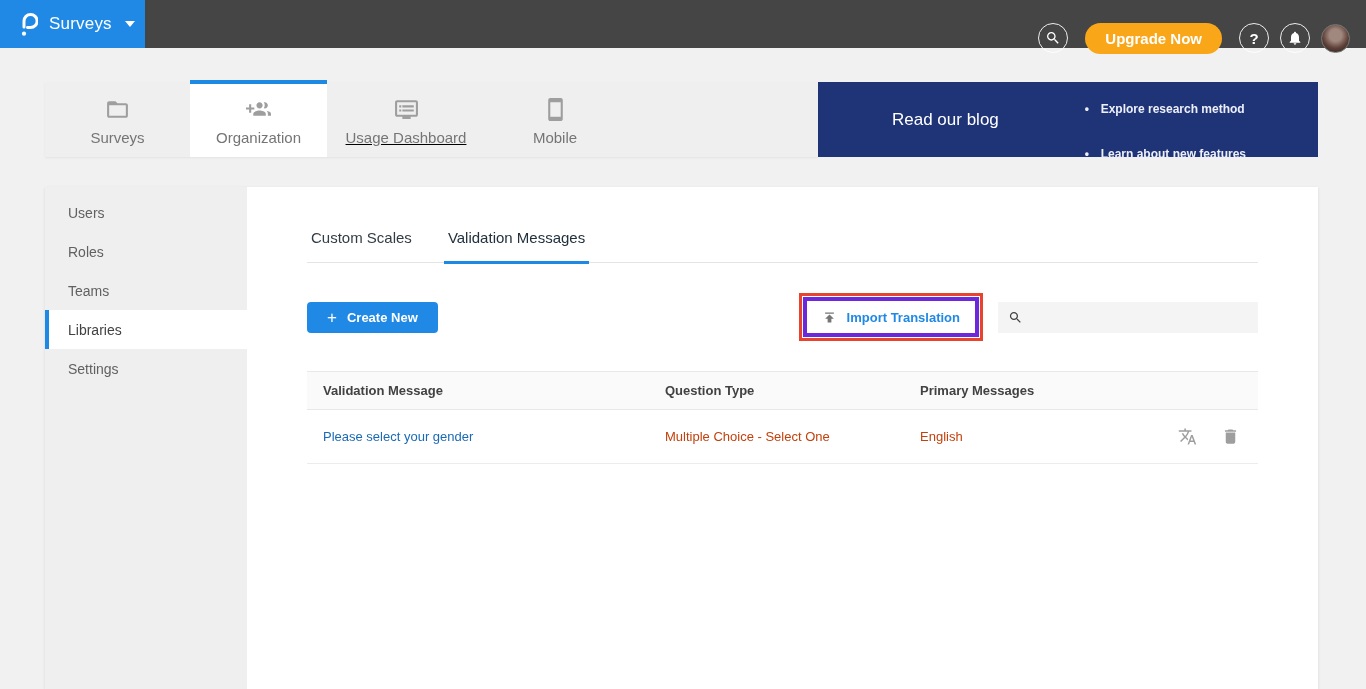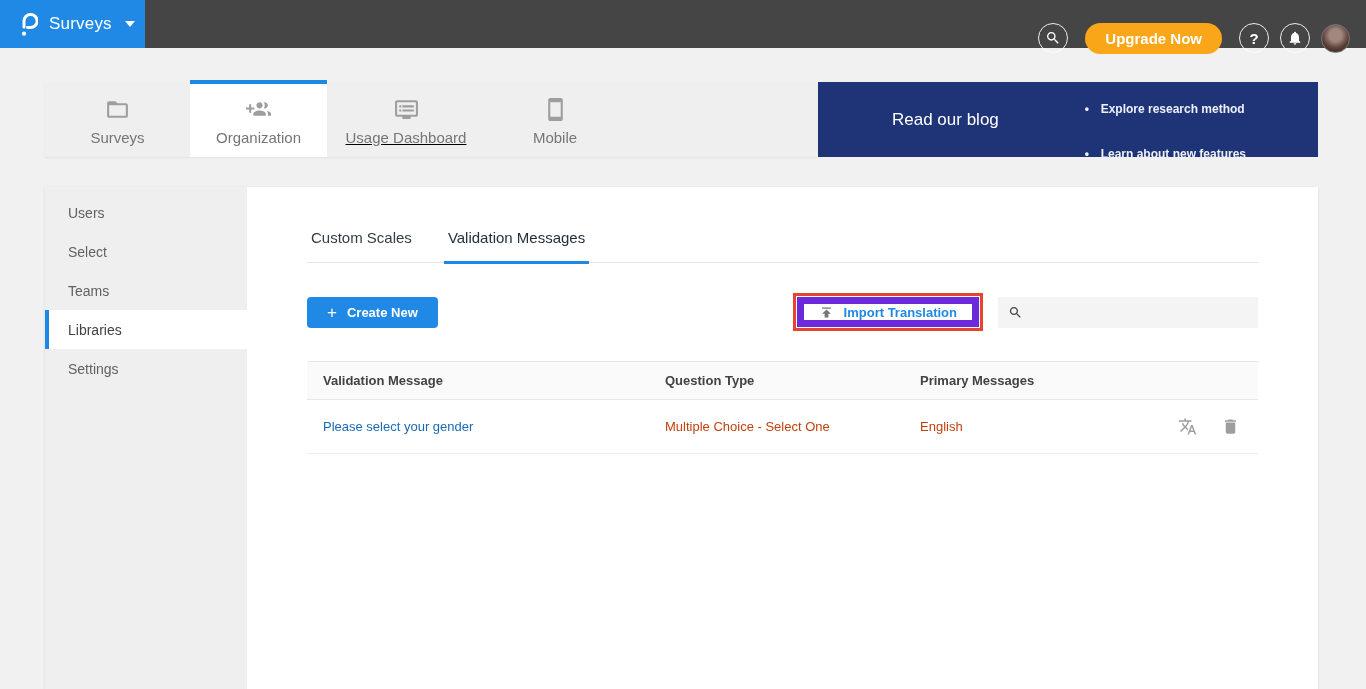--- a/index.html
+++ b/index.html
@@ -45,21 +45,21 @@
 
   .content-tabs { display:flex; gap:28px; padding-top:42px; border-bottom:1px solid #e4e4e4; }
   .content-tab { font-size:15px; color:#333c44; padding:0 4px 15px 4px; cursor:pointer; border-bottom:3px solid transparent; margin-bottom:-2px; }
   .content-tab.active { border-bottom-color:#1e88e5; color:#22313c; }
 
   .toolbar { margin-top:30px; display:flex; align-items:center; }
   .create-btn { background:#2089e5; color:#fff; border:none; border-radius:4px; height:31px; padding:0 20px; font-size:13px; font-weight:700; font-family:"Liberation Sans",sans-serif; display:flex; align-items:center; gap:10px; cursor:pointer; }
   .create-btn .plus { font-size:17px; font-weight:400; line-height:1; }
   .toolbar-right { margin-left:auto; display:flex; align-items:center; gap:15px; }
   .annotation-box { border:3px solid #e8432c; padding:1px; }
-  .import-btn { background:#fff; border:7px solid #6d28d9; height:30px; padding:0 15px; display:flex; align-items:center; gap:10px; cursor:pointer; font-family:"Liberation Sans",sans-serif; }
+  .import-btn { background:#fff; border:4px solid #6d28d9; height:30px; padding:16px 15px; display:flex; align-items:center; gap:10px; cursor:pointer; font-family:"Liberation Sans",sans-serif; }
   .import-btn svg { width:15px; height:15px; fill:#757575; }
   .import-btn span { color:#2089e5; font-size:13px; font-weight:600; }
   .search-field { width:260px; height:31px; background:#f4f4f4; display:flex; align-items:center; padding-left:10px; gap:8px; }
   .search-field svg { width:15px; height:15px; fill:#424242; flex:none; }
   .search-field input { border:none; background:transparent; outline:none; width:100%; height:100%; font-size:13px; color:#333; font-family:"Liberation Sans",sans-serif; }
 
   .table { margin-top:30px; }
   .t-head, .t-row { display:grid; grid-template-columns:342px 255px 1fr 120px; align-items:center; }
   .t-head { background:#fafafa; border-top:1px solid #e8e8e8; border-bottom:1px solid #e8e8e8; }
   .t-head > div { padding:11px 16px; font-size:13px; font-weight:700; color:#424242; }
@@ -132,21 +132,21 @@
       <li>Explore research method</li>
       <li>Learn about new features</li>
     </ul>
   </div>
 </div>
 
 <div class="card">
 
   <div class="side-nav">
     <div class="side-item">Users</div>
-    <div class="side-item">Select</div>
+    <div class="side-item">Roles</div>
     <div class="side-item">Teams</div>
     <div class="side-item active">Libraries</div>
     <div class="side-item">Settings</div>
   </div>
 
   <div class="content">
 
     <div class="content-tabs">
       <div class="content-tab">Custom Scales</div>
       <div class="content-tab active">Validation Messages</div>

